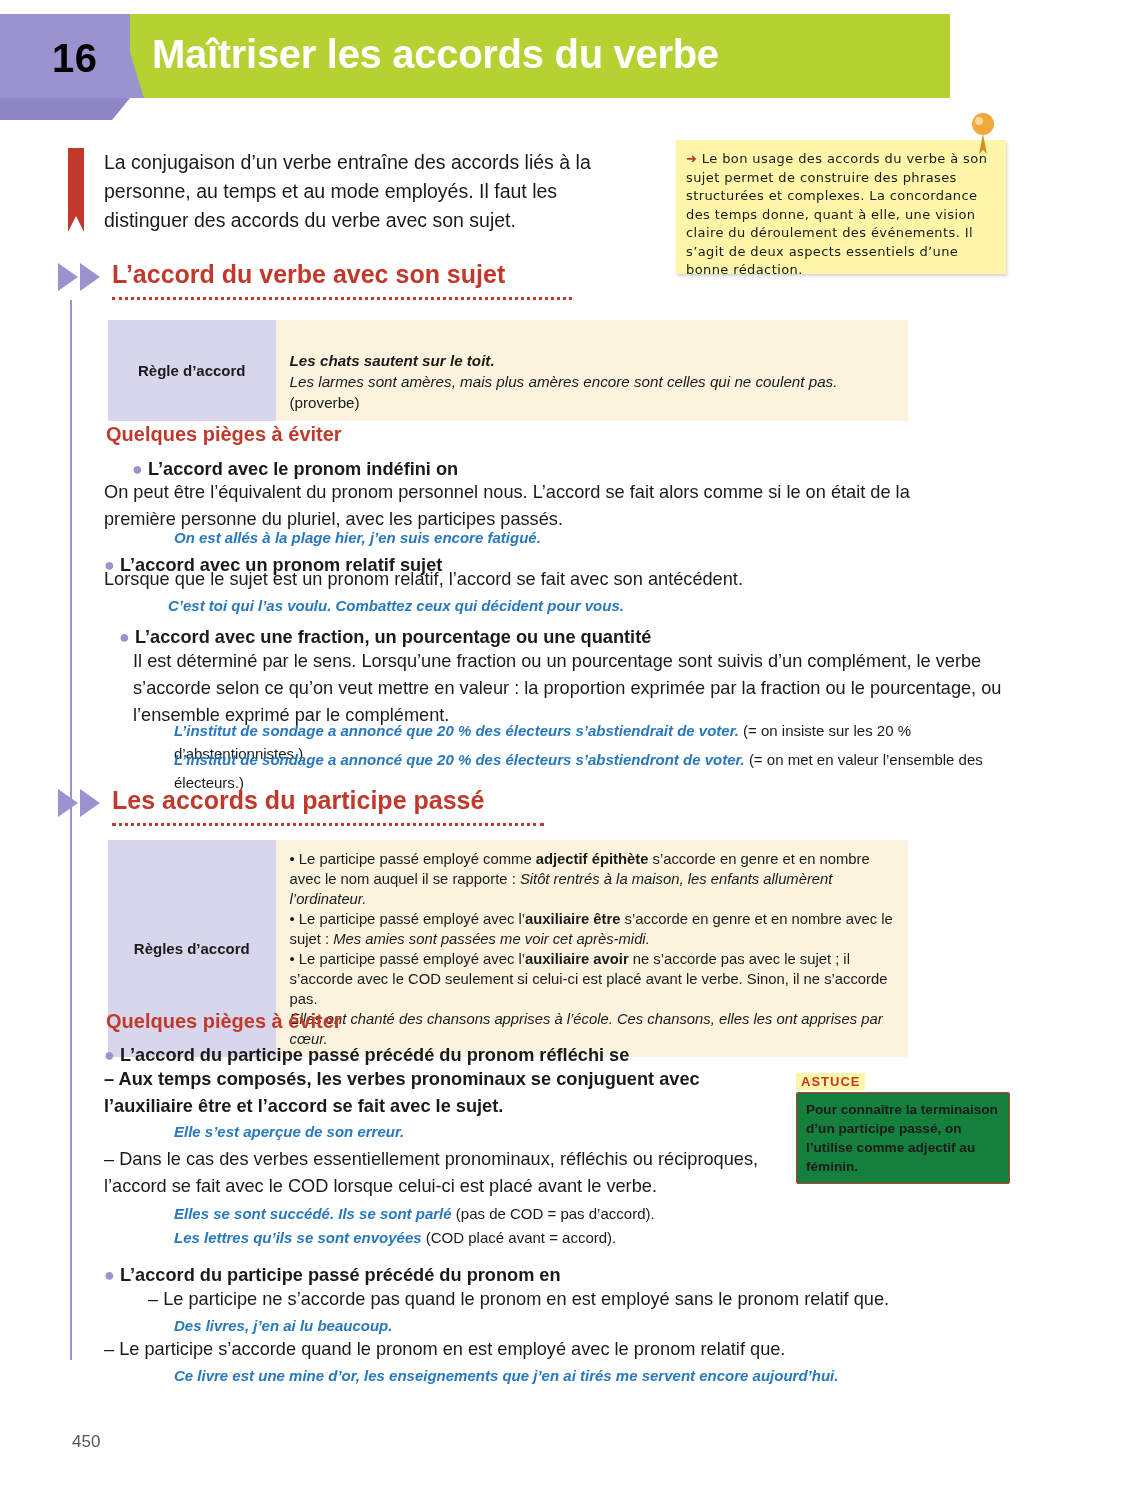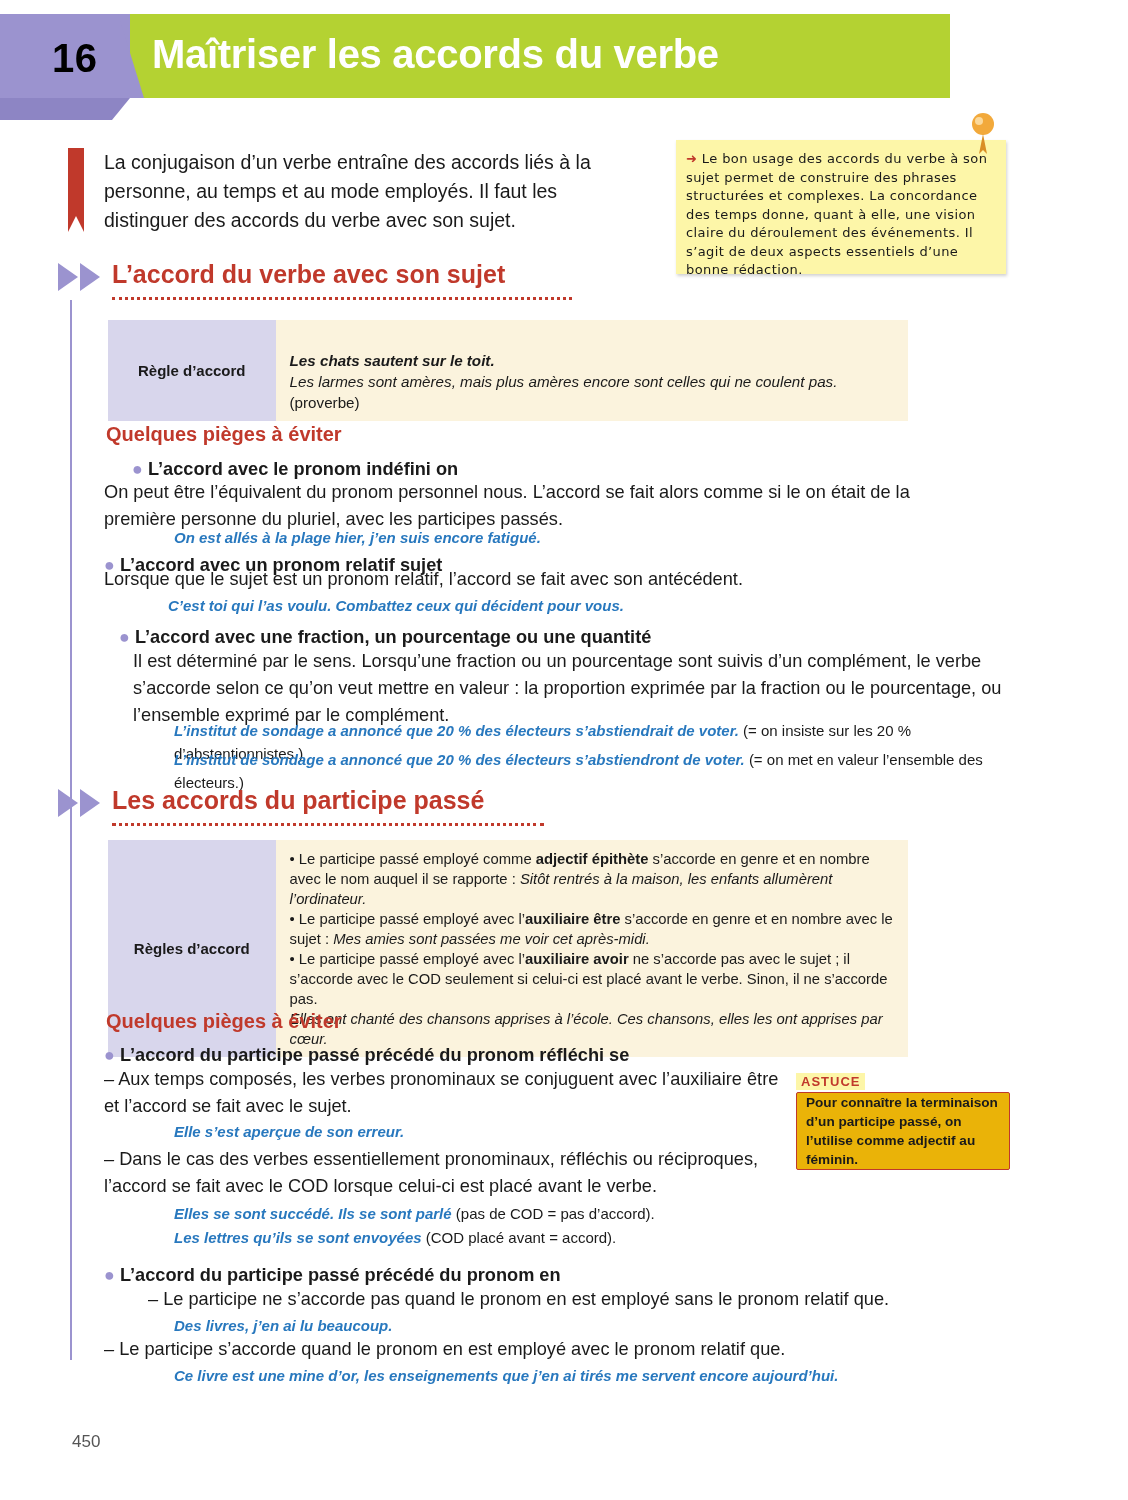--- a/index.html
+++ b/index.html
@@ -116,22 +116,22 @@
   }
   .example .plain{font-style:normal;font-weight:normal;color:#1a1a1a;}
   
   .astuce-wrap{position:absolute;left:796px;top:1072px;width:214px;}
   .astuce-tag{
     font-size:13px;font-weight:bold;color:#c0392b;letter-spacing:1px;
     background:#fdf6a8;display:inline-block;padding:1px 5px;
   }
   .astuce-box{
     margin-top:2px;border:1.6px solid #c0392b;border-radius:2px;
-    padding:0 9px;font-size:13.6px;line-height:19px;font-weight:bold;
-    background:#eab308;
+    padding:7px 9px;font-size:13.6px;line-height:19px;font-weight:bold;
+    background:#15803d;
   }
   
   .page-num{
     position:absolute;left:72px;top:1432px;font-size:17px;color:#555;
   }
   i{font-style:italic;}
   b{font-weight:bold;}
 </style>
 </head>
 <body>
@@ -222,21 +222,21 @@
     <i>Elles ont chanté des chansons apprises à l’école. Ces chansons, elles les ont apprises par cœur.</i>
   </div>
 </div>
 
 <div class="subhead" style="left:106px;top:1010px;">Quelques pièges à éviter</div>
 
 <div class="bullet-head" style="left:104px;top:1042px;width:760px;">
   <span class="bullet-dot">●</span>
   <span>L’accord du participe passé précédé du pronom réfléchi se</span>
 </div>
-<div class="para" style="left:104px;top:1066px;width:680px;">– Aux temps composés, les verbes pronominaux se conjuguent avec l’auxiliaire être et l’accord se fait avec le sujet.</div>
+<div class="para" style="left:104px;top:1066px;width:680px;font-weight:bold;">– Aux temps composés, les verbes pronominaux se conjuguent avec l’auxiliaire être et l’accord se fait avec le sujet.</div>
 <div class="example" style="left:148px;top:1120px;width:640px;">Elle s’est aperçue de son erreur.</div>
 <div class="para" style="left:104px;top:1146px;width:680px;">– Dans le cas des verbes essentiellement pronominaux, réfléchis ou réciproques, l’accord se fait avec le COD lorsque celui-ci est placé avant le verbe.</div>
 <div class="example" style="left:148px;top:1202px;width:680px;">
   <span>Elles se sont succédé. Ils se sont parlé</span>
   <span class="plain">(pas de COD = pas d’accord).</span>
 </div>
 <div class="example" style="left:148px;top:1226px;width:680px;">
   <span>Les lettres qu’ils se sont envoyées</span>
   <span class="plain">(COD placé avant = accord).</span>
 </div>

